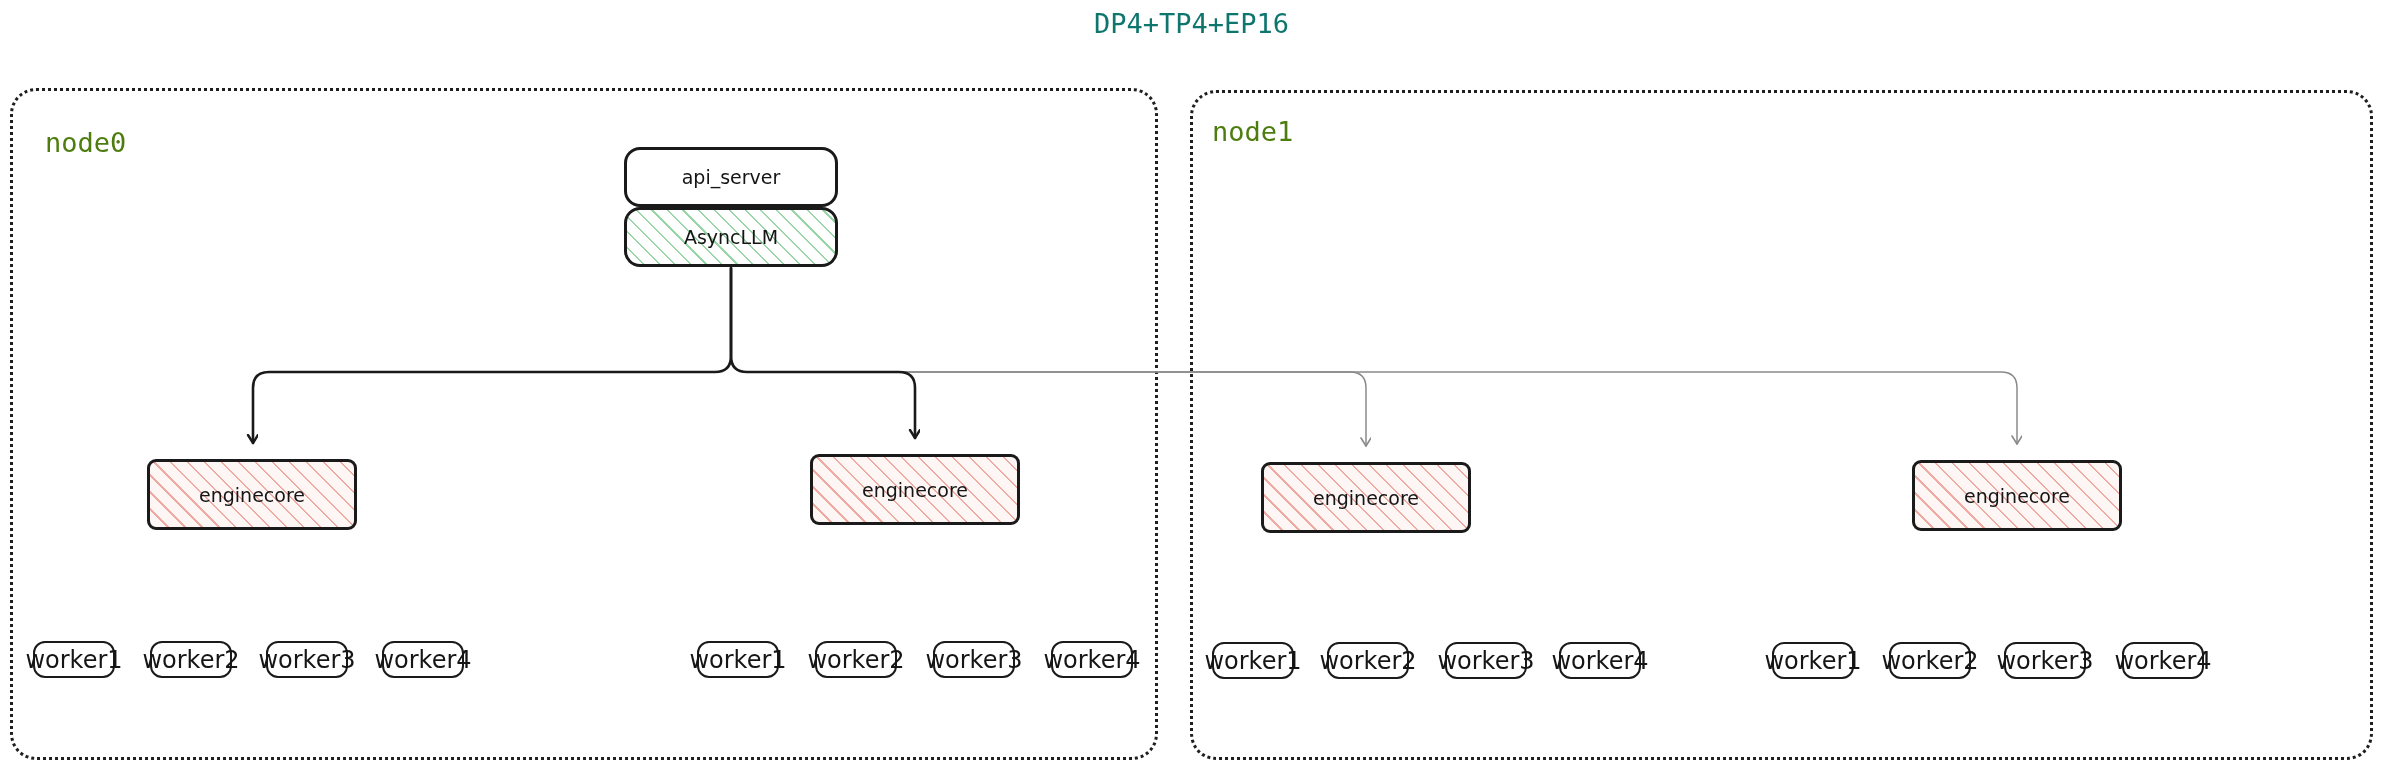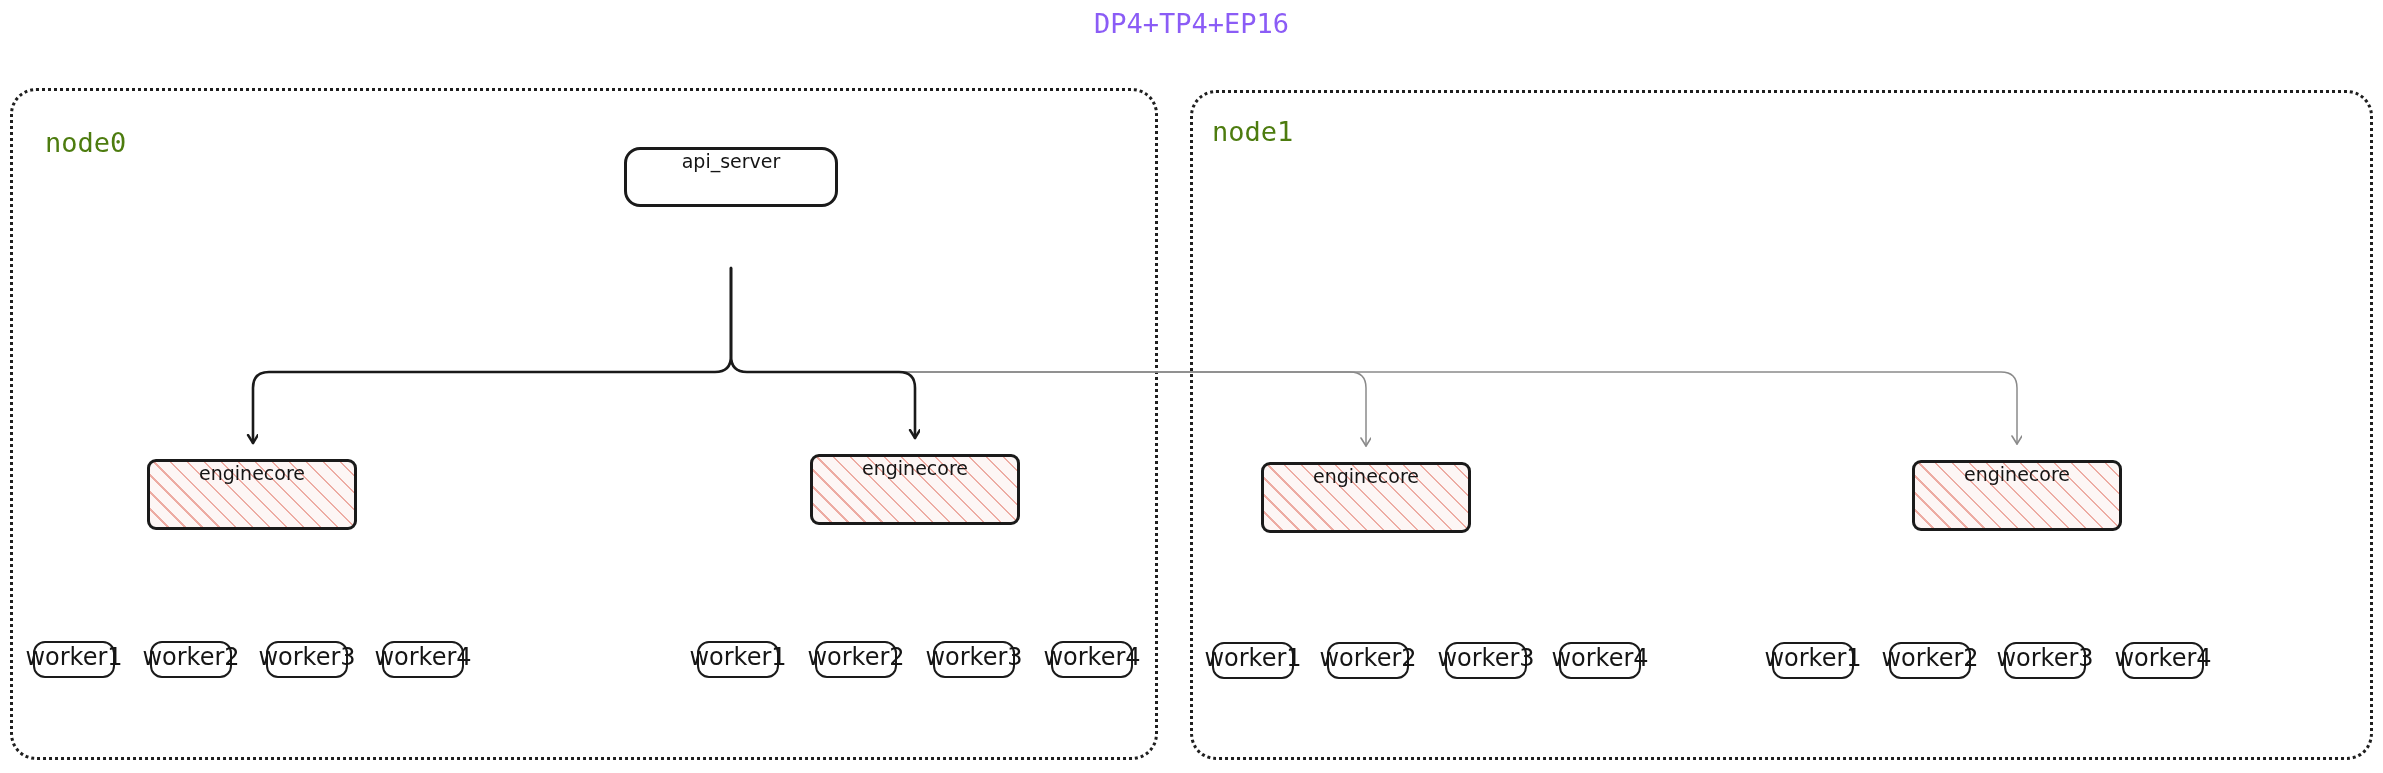--- a/index.html
+++ b/index.html
@@ -20,21 +20,21 @@
 
   
   #diagram-title {
     position: absolute;
     left: 0;
     top: 8px;
     width: 2383px;
     text-align: center;
     font-family: "DejaVu Sans Mono", monospace;
     font-size: 27px;
-    color: #8b5cf6;
+    color: #0f766e;
     letter-spacing: 0px;
   }
 
   
   .node-box {
     position: absolute;
     border: 3px dotted #1f1f1f;
     border-radius: 26px;
     background: transparent;
     box-sizing: border-box;
@@ -56,20 +56,21 @@
     pointer-events: none;
   }
 
   
   .gbox {
     position: absolute;
     box-sizing: border-box;
     border: 3px solid #1a1a1a;
     border-radius: 14px;
     display: flex;
+    align-items: center;
     justify-content: center;
     font-size: 19px;
     color: #151515;
     background: #ffffff;
   }
 
   
   .box-api {
     border-radius: 16px;
     z-index: 3;
@@ -147,20 +148,23 @@
     </g>
     <g>
       <path d="M731,268 L731,356 Q731,372 747,372 L899,372 Q915,372 915,388 L915,438" fill="none" stroke="#1a1a1a" stroke-width="2.6" stroke-linecap="round" marker-end="url(#arrow-dark)"></path>
     </g>
   </svg>
 
   <div class="gbox box-api" id="svc-api_server" style="left: 624px; top: 147px; width: 214px; height: 60px;">
     <span>api_server</span>
   </div>
 
+  <div class="gbox box-async" id="svc-async_llm" style="left: 624px; top: 207px; width: 214px; height: 60px;">
+    <span>AsyncLLM</span>
+  </div>
 
   <div id="enginecore-layer">
       <div class="gbox box-engine" style="left: 147px; top: 459px; width: 210px; height: 71px;">
         <span>enginecore</span>
       </div>
       <div class="gbox box-engine" style="left: 810px; top: 454px; width: 210px; height: 71px;">
         <span>enginecore</span>
       </div>
       <div class="gbox box-engine" style="left: 1261px; top: 462px; width: 210px; height: 71px;">
         <span>enginecore</span>

